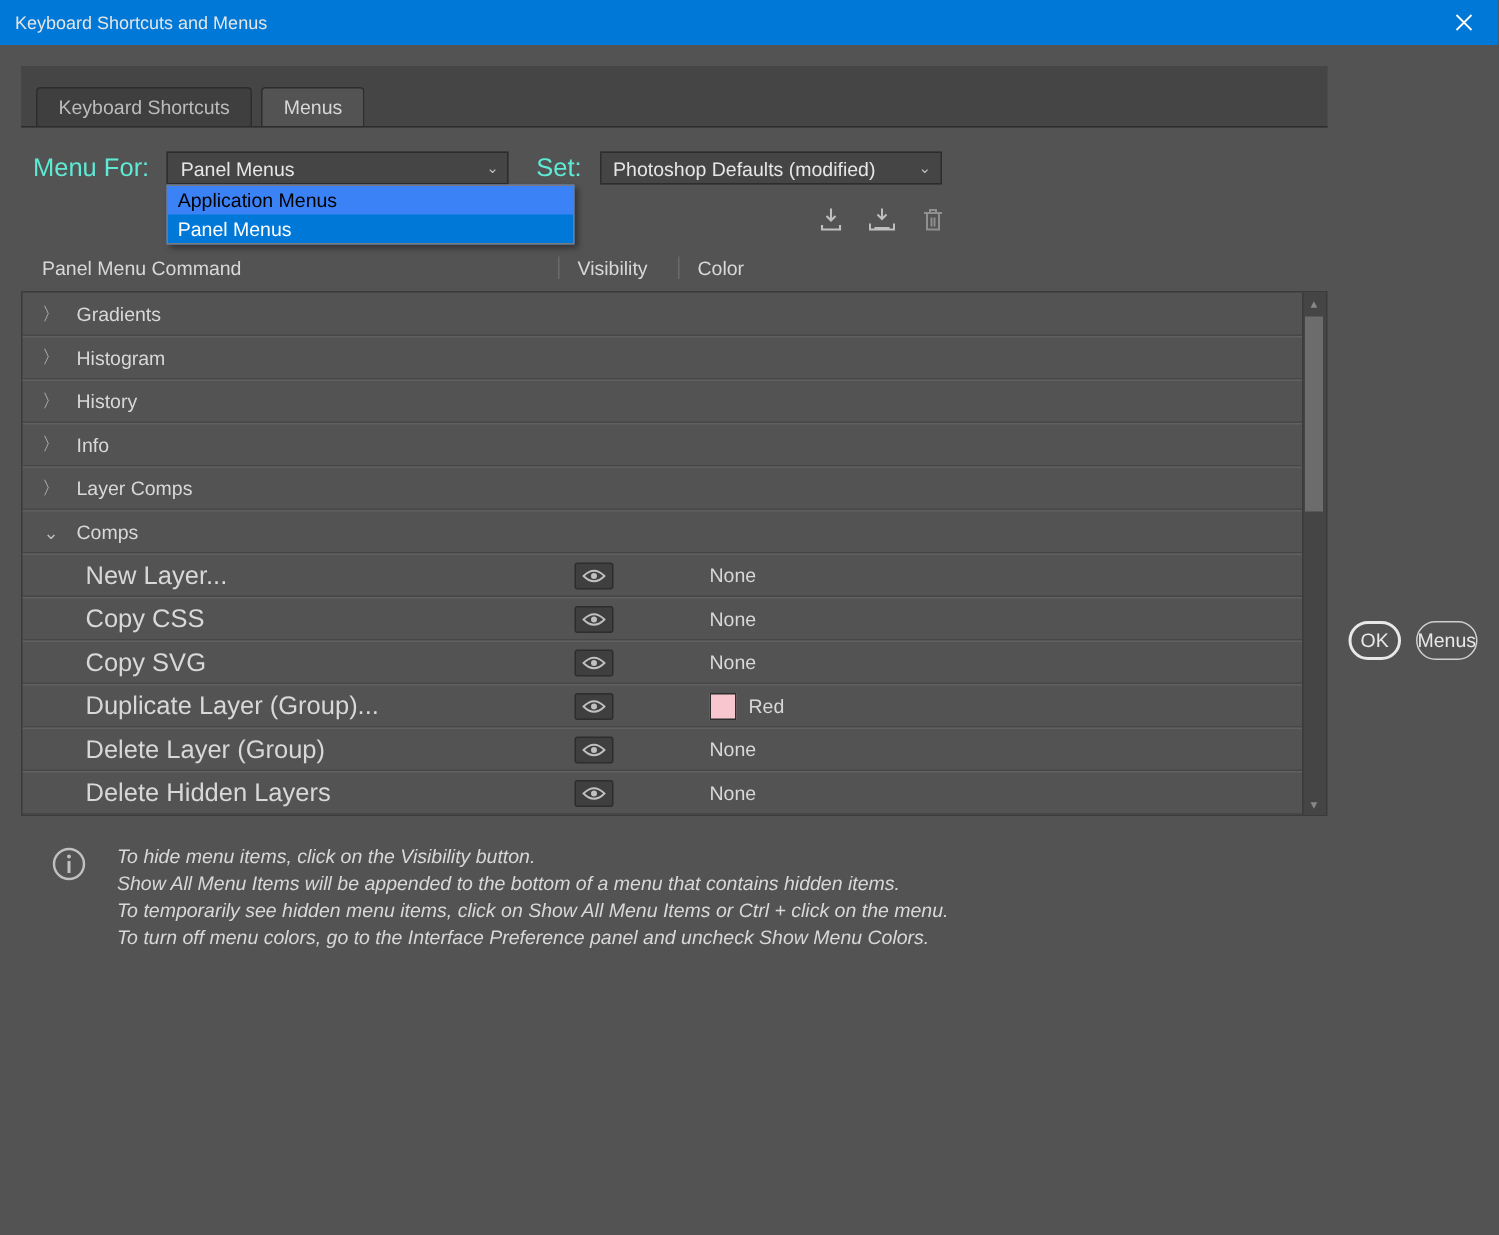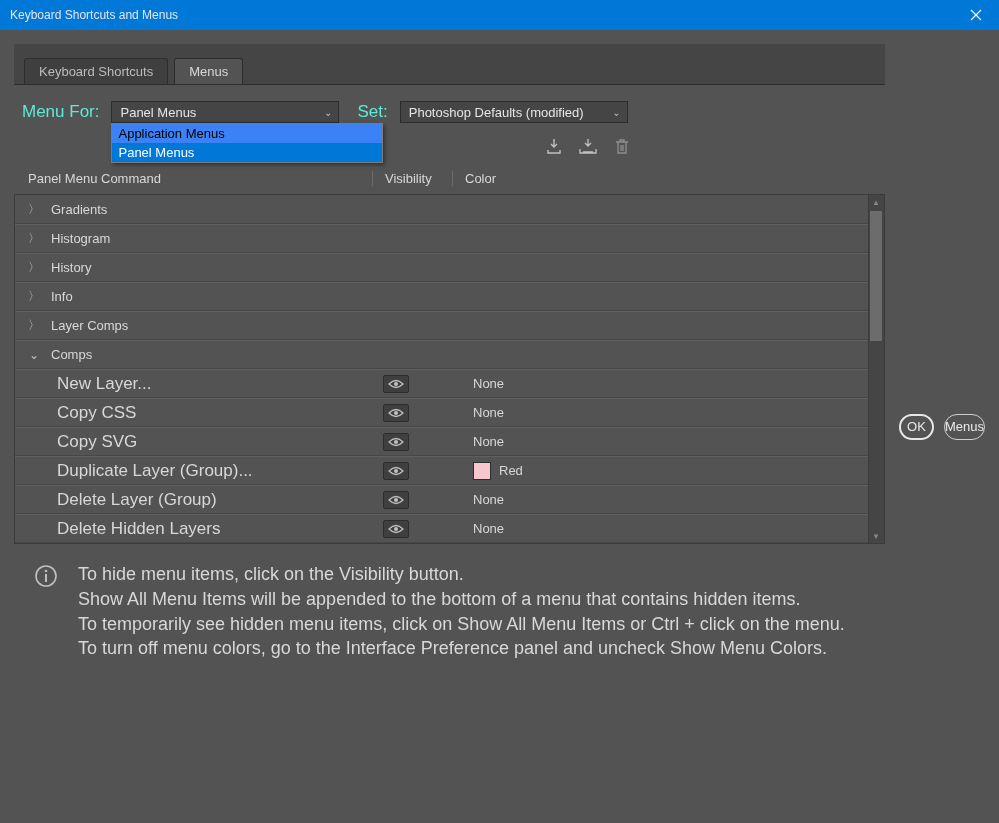--- a/index.html
+++ b/index.html
@@ -58,21 +58,21 @@
   .cmd-row .cmd-label { width:358px; padding-left:42px; color:#d8d8d8; font-size:17px; }
   .cmd-row .vis-cell { width:100px; display:flex; align-items:center; padding-left:10px; }
   .eye-btn { width:26px; height:18px; background:#3f3f3f; border:1px solid #2d2d2d; border-radius:2px; display:flex; align-items:center; justify-content:center; }
   .eye { width:16px; height:10px; }
   .cmd-row .color-cell { display:flex; align-items:center; gap:8px; }
   .swatch { width:18px; height:18px; background:#f7c6ce; border:1px solid #2d2d2d; }
 
   
   .info-section { display:flex; padding:18px 10px 0 20px; gap:16px; }
   .info-icon-wrap { width:28px; padding-top:2px; }
-  .info-text { font-size:18px; line-height:1.38; color:#d8d8d8; }
+  .info-text { font-size:13px; line-height:1.38; color:#d8d8d8;font-style:italic; }
 
   
   .pill-btn { width:72px; height:26px; border:1px solid #cfcfcf; border-radius:14px; background:transparent; color:#e8e8e8; font-size:13px; display:flex; align-items:center; justify-content:center; cursor:default; }
   .pill-btn.primary { border-width:2px; border-color:#e8e8e8; font-weight:400; }
 
   svg { display:block; }
 </style>
 </head>
 <body>
 

